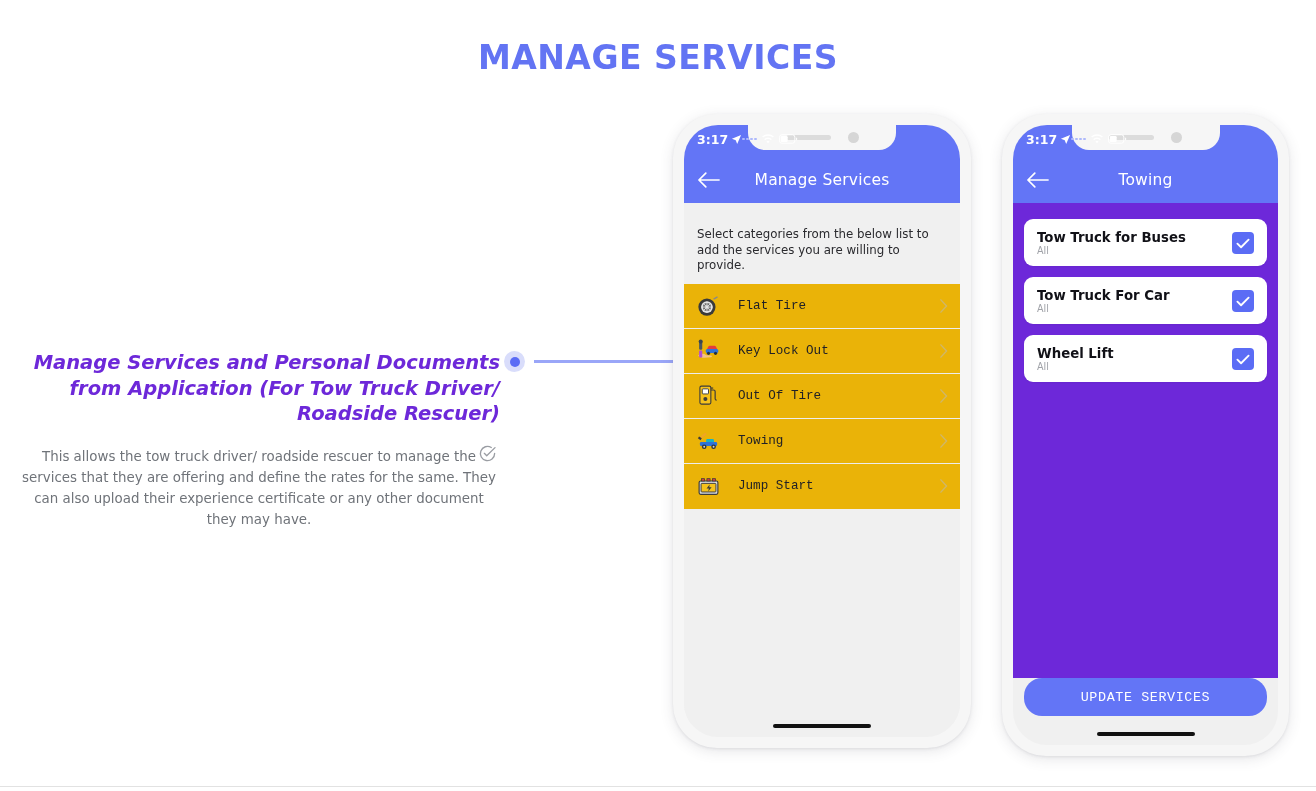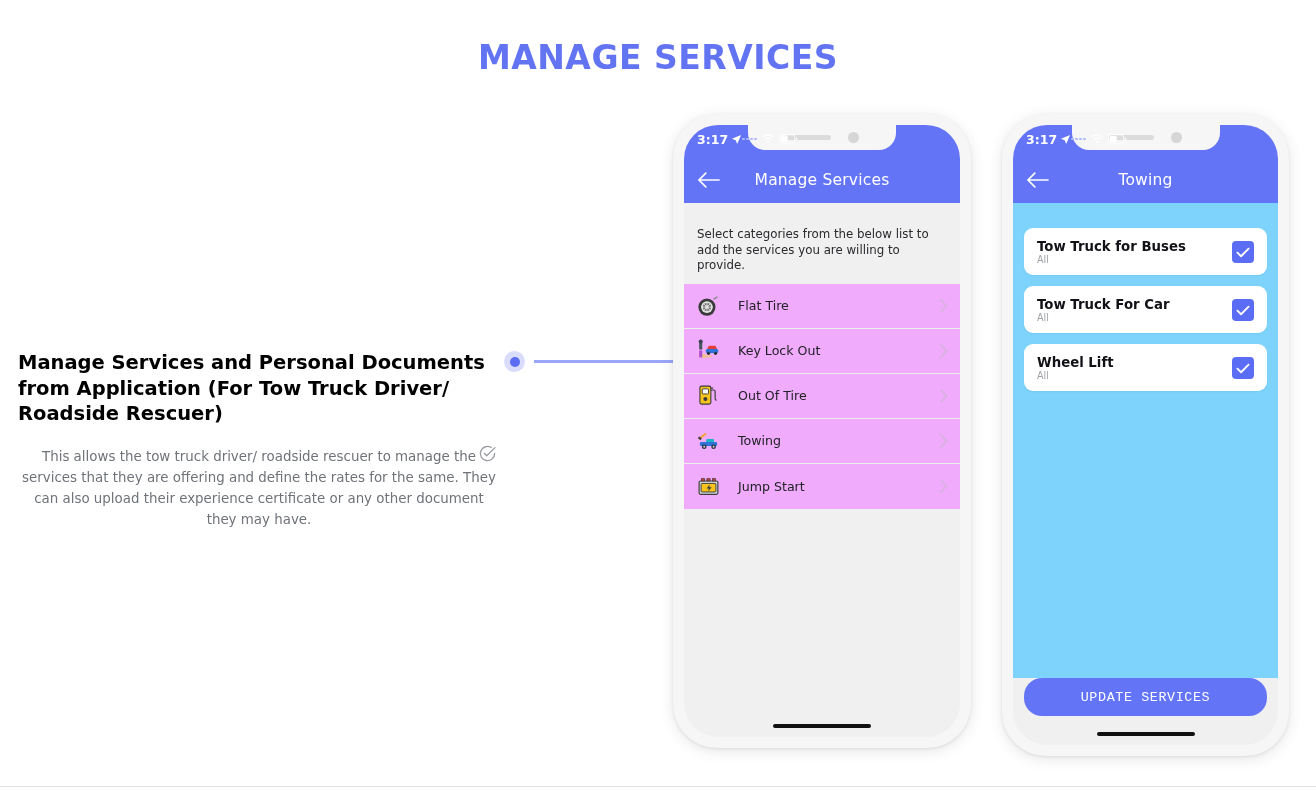--- a/index.html
+++ b/index.html
@@ -16,23 +16,24 @@
     position: absolute; top: 38px; left: 0; width: 1316px;
     text-align: center;
     font-size: 33px; font-weight: 700; letter-spacing: 0.5px;
     color: #6374f3;
     font-family: "DejaVu Sans", "Liberation Sans", sans-serif;
   }
 
   
   .left-block { position: absolute; left: 18px; top: 350px; width: 482px; }
   .left-head {
-    text-align: left;
+    text-align: right;
     font-size: 19.5px; line-height: 25.5px; font-weight: 600;
-    color: #000000;
+    color: #6d28d9;
+    font-style: italic;
   }
   .left-body {
     margin-top: 19px;
     text-align: center;
     font-size: 13.4px; line-height: 21px;
     color: #6f7379;
   }
   .check-circle-icon {
     position: absolute; left: 478px; top: 444px;
     width: 19px; height: 19px;
@@ -116,30 +117,31 @@
   
   .hint {
     background: #f0f0f0;
     padding: 24px 13px 10px 13px;
     font-size: 11.8px; line-height: 15.5px; color: #2a2a2e;
   }
   .svc-list { background: #ffffff; }
   .svc-row {
     display: flex; align-items: center;
     height: 45px; padding: 0 12px;
-    background: #f0abfc;
+    background: #eab308;
     border-bottom: 1px solid #ededed;
+    font-family: Liberation Mono, monospace;
   }
   .svc-ico { width: 25px; height: 25px; flex: 0 0 25px; }
   .svc-label { margin-left: 17px; font-size: 12.6px; color: #212126; flex: 1; }
   .chev { width: 9px; height: 14px; opacity: .55; }
   .filler { flex: 1; background: #f0f0f0; }
 
   
-  .p2body { background:#7dd3fc; flex:1; display:flex; flex-direction:column; padding: 25px 11px 0 11px; }
+  .p2body { background:#6d28d9; flex:1; display:flex; flex-direction:column; padding: 16px 11px 0 11px; }
   .card {
     background: #fff; border-radius: 9px;
     padding: 11px 13px 10px 13px;
     margin-bottom: 11px;
     display: flex; align-items: center; justify-content: space-between;
     box-shadow: 0 1px 2px rgba(0,0,0,0.05);
   }
   .card-title { font-size: 13.3px; font-weight: 700; color: #111117; }
   .card-sub { font-size: 9.6px; color: #a0a2a8; }
   .cbx {

